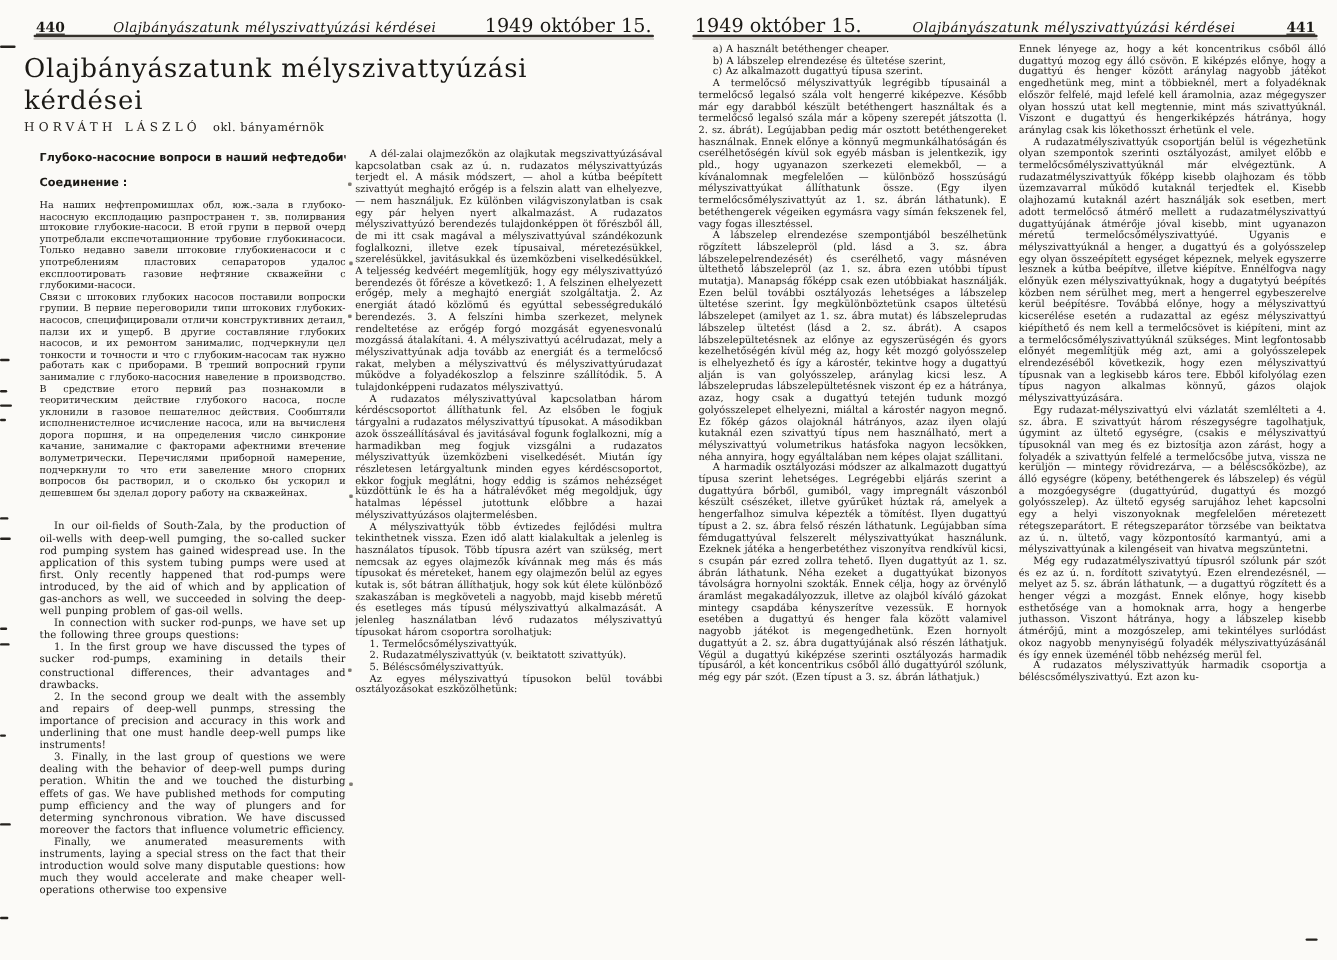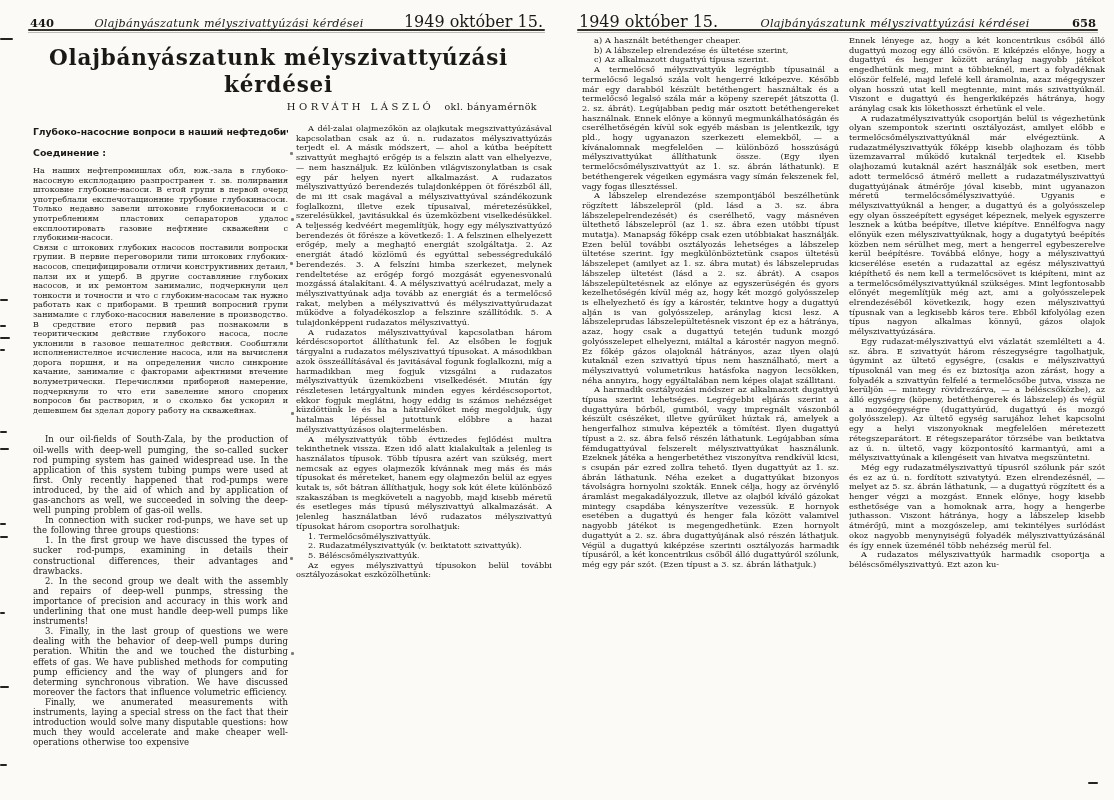--- a/index.html
+++ b/index.html
@@ -11,36 +11,36 @@
   }
   .page{position:absolute;top:0;height:800px;}
   .page-left{left:0;width:557px;}
   .page-right{left:557px;width:557px;}
 
   .pagehead{
     position:absolute;top:12px;left:30px;right:14px;
     display:flex;align-items:baseline;font-size:11px;
   }
   .page-right .pagehead{left:22px;right:18px;}
-  .pnum{font-weight:700;font-size:11.5px;}
+  .pnum{font-weight:700;font-size:11.5px;text-decoration:underline;}
   .pdate{font-size:16px;white-space:nowrap;}
   .runtitle{flex:1;text-align:center;font-style:italic;font-size:11.2px;letter-spacing:.3px;}
   .headrule{position:absolute;top:29px;left:28px;right:12px;height:4px;}
   .page-right .headrule{left:20px;right:16px;}
   .headrule .r1{height:2px;background:#35312b;border-radius:1px;}
   .headrule .r2{height:1px;margin-top:1px;background:#8d877d;opacity:.55;}
 
   .title{
     position:absolute;top:44px;left:20px;right:20px;margin:0;
-    text-align:center;font-size:21.5px;line-height:27px;
-    font-weight:700;letter-spacing:.8px;
+    font-size:21.5px;line-height:27px;
+    font-weight:400;letter-spacing:.8px;
   }
   .author{
     position:absolute;top:101px;left:20px;right:20px;
-    text-align:right;font-size:10px;
+    text-align:left;font-size:10px;
   }
   .author-name{letter-spacing:3.5px;}
   .author-suffix{margin-left:7px;letter-spacing:.4px;font-size:9.5px;}
 
   .col{position:absolute;overflow:hidden;}
   .colA{left:33px;top:124px;width:255px;height:666px;}
   .colB{left:296px;top:124px;width:256px;height:666px;}
   .colC{left:25px;top:36px;width:257px;height:712px;}
   .colD{left:292px;top:36px;width:256px;height:712px;}
 
@@ -106,21 +106,21 @@
       <p class="para ind">2. Rudazatmélyszivattyúk (v. beiktatott szivattyúk).</p>
       <p class="para ind">5. Béléscsőmélyszivattyúk.</p>
       <p class="para ind">Az egyes mélyszivattyú típusokon belül további osztályozásokat eszközölhetünk:</p>
     </div>
 </section>
 
 <section class="page page-right">
   <header class="pagehead">
     <span class="pdate">1949 október 15.</span>
     <span class="runtitle">Olajbányászatunk mélyszivattyúzási kérdései</span>
-    <span class="pnum">658</span>
+    <span class="pnum">441</span>
   </header>
   <div class="headrule">
       <div class="r1"></div>
       <div class="r2"></div>
     </div>
 
   <div class="col colC">
       <p class="para ind">a) A használt betéthenger cheaper.</p>
       <p class="para ind">b) A lábszelep elrendezése és ültetése szerint,</p>
       <p class="para ind">c) Az alkalmazott dugattyú típusa szerint.</p>

